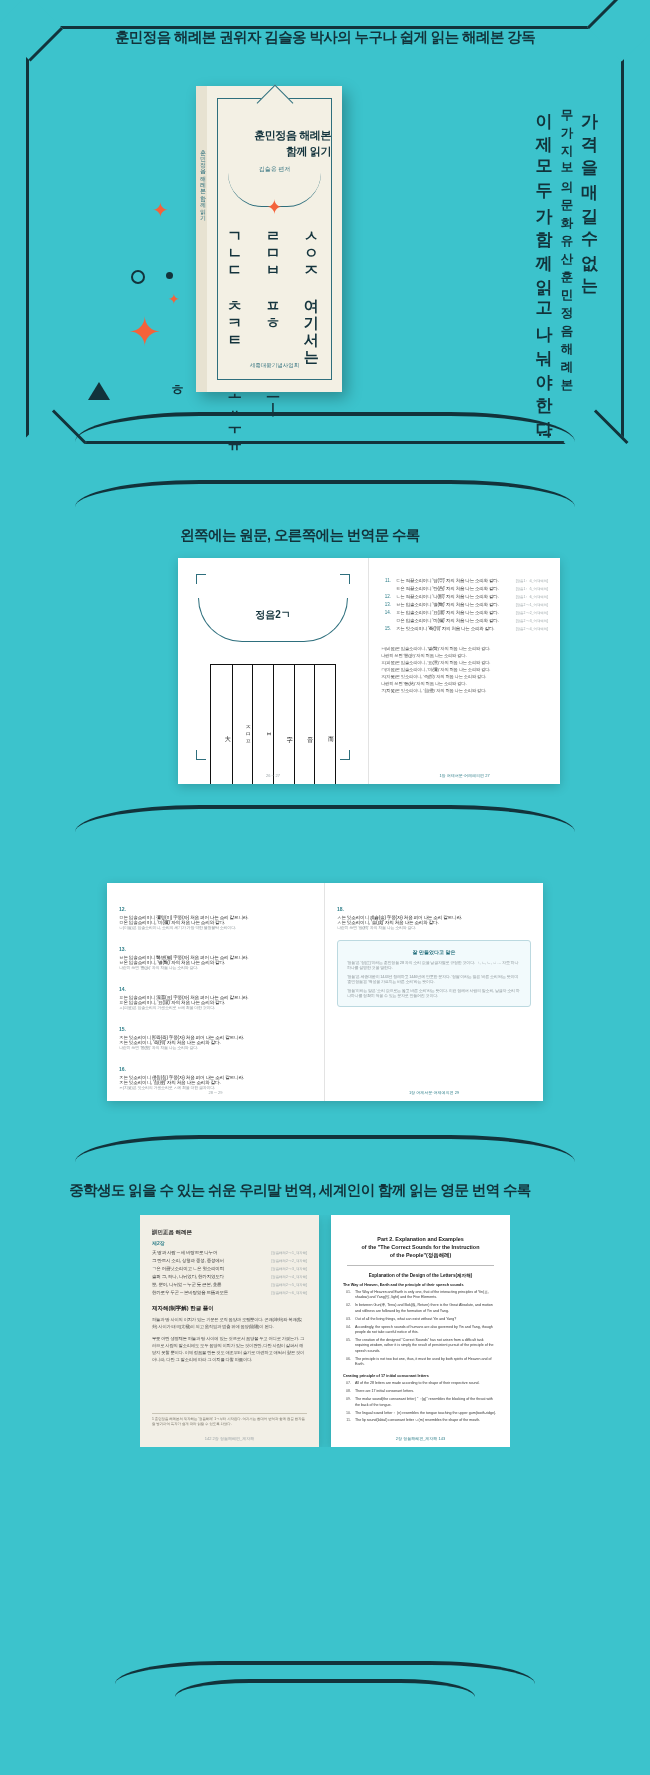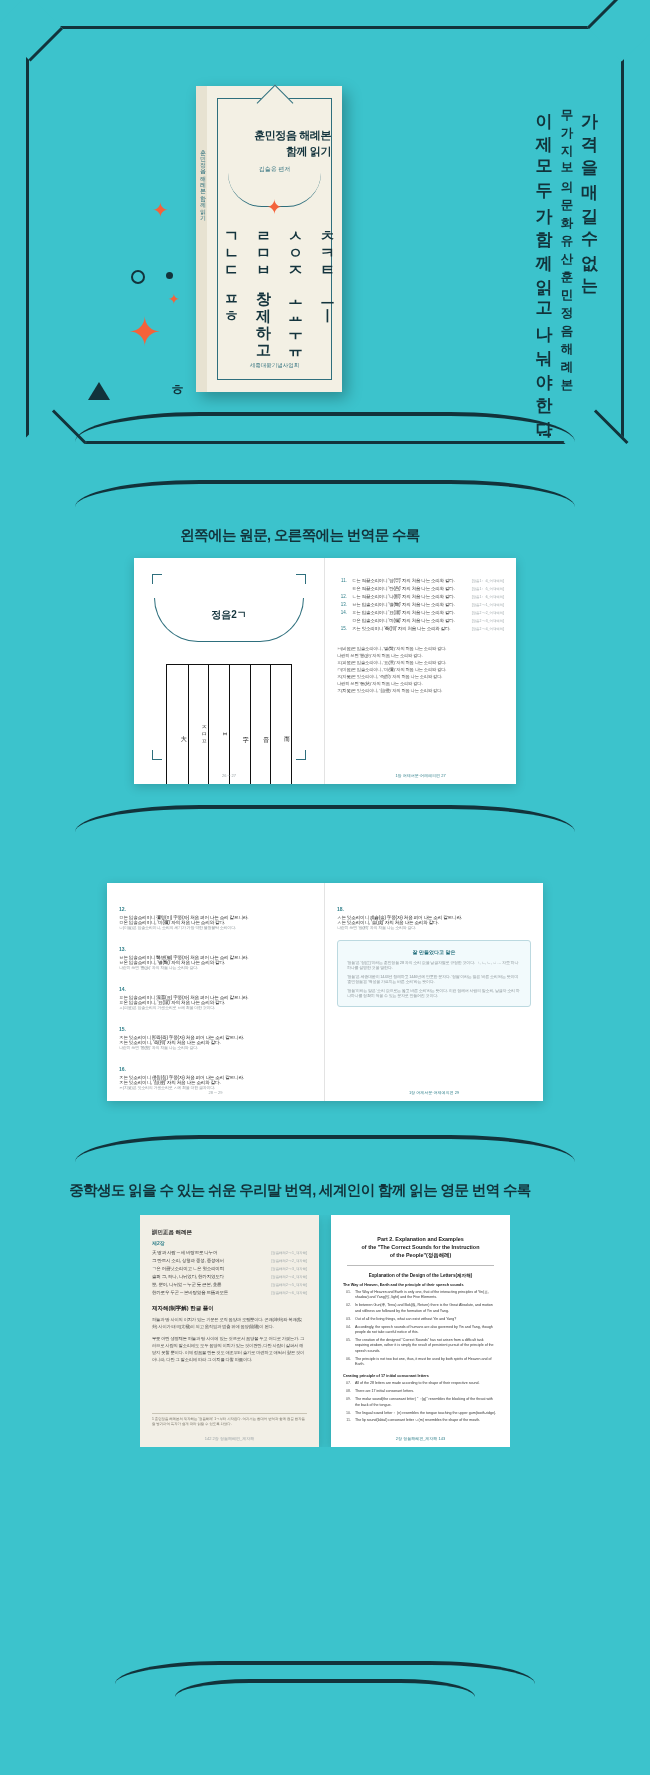--- a/index.html
+++ b/index.html
@@ -101,22 +101,22 @@
   }
   .book-arcline {
     position: absolute; top: 74px; left: 10px; right: 10px; height: 34px;
     border-bottom: 1px solid #2e6f7d;
     border-radius: 0 0 60px 60px;
   }
   .jamo-grid {
     position: absolute;
     top: 128px; left: 6px; right: 6px;
     display: grid;
-    grid-template-columns: 1fr 1fr 1fr 1fr;
-    gap: 12px 14px;
+    grid-template-columns: 1fr 1fr 1fr;
+    gap: 19px 14px;
     font-size: 15px;
     font-weight: bold;
     color: #14343d;
     text-align: center;
     line-height: 17px;
   }
   .jamo-grid span { letter-spacing: 3px; }
   .book-spark {
     position: absolute;
     top: 96px; left: 50%; transform: translateX(-50%);
@@ -290,20 +290,21 @@
 </style>
 </head>
 <body>
 
 <div class="hero">
   <div class="hero-frame">
     <div class="hero-corner-bl"></div>
     <div class="hero-corner-br"></div>
   </div>
 
+  <div class="hero-title">훈민정음 해례본 권위자 김슬옹 박사의 누구나 쉽게 읽는 해례본 강독</div>
 
   <div class="spark" style="left:152px; top:200px; font-size:20px;">✦</div>
   <div class="spark" style="left:128px; top:312px; font-size:40px;">✦</div>
   <div class="spark" style="left:168px; top:292px; font-size:14px;">✦</div>
   <div class="deco-ring" style="left:131px; top:270px;"></div>
   <div class="deco-dot" style="left:166px; top:272px;"></div>
   <div class="deco-tri" style="left:88px; top:382px;"></div>
   <div class="spark" style="left:170px; top:382px; font-size:15px; color:#12333b; font-weight:bold;">ㅎ</div>
 
   <div class="book">
@@ -316,21 +317,21 @@
       </div>
       <div class="book-author">김슬옹 편저</div>
       <div class="book-arcline"></div>
       <div class="book-spark">✦</div>
       <div class="jamo-grid">
         <span>ㄱㄴㄷ</span>
         <span>ㄹㅁㅂ</span>
         <span>ㅅㅇㅈ</span>
         <span>ㅊㅋㅌ</span>
         <span>ㅍㅎ</span>
-        <span>창제하고</span>
+        <span>여기서는</span>
         <span>ㅗㅛㅜㅠ</span>
         <span>ㅡㅣ</span>
       </div>
       <div class="book-sub">세종대왕기념사업회</div>
     </div>
   </div>
 
 
   <div class="vcopy">
     <span class="big">가 격 을 매 길 수 없 는</span>
@@ -338,21 +339,21 @@
     <span class="big">이 제 모 두 가 함 께 읽 고 나 눠 야 한 다 !</span>
   </div>
 
   <div class="hero-arc"></div>
 </div>
 
 <div class="section" style="height:325px;">
   <div class="sec-arc"></div>
   <div class="sec-title">왼쪽에는 원문, 오른쪽에는 번역문 수록</div>
 
-  <div class="spread" style="top:78px; width:382px; height:226px;">
+  <div class="spread" style="top:78px; width:382px; height:226px;margin-left:44px;">
     <div class="page left" style="width:191px;">
       <div class="corner-mark" style="left:18px; top:16px; border-right:0; border-bottom:0;"></div>
       <div class="corner-mark" style="right:18px; top:16px; border-left:0; border-bottom:0;"></div>
       <div class="corner-mark" style="left:18px; bottom:24px; border-right:0; border-top:0;"></div>
       <div class="corner-mark" style="right:18px; bottom:24px; border-left:0; border-top:0;"></div>
 
       <div class="jm-box">
         <div class="label">정음2ㄱ</div>
       </div>
 

